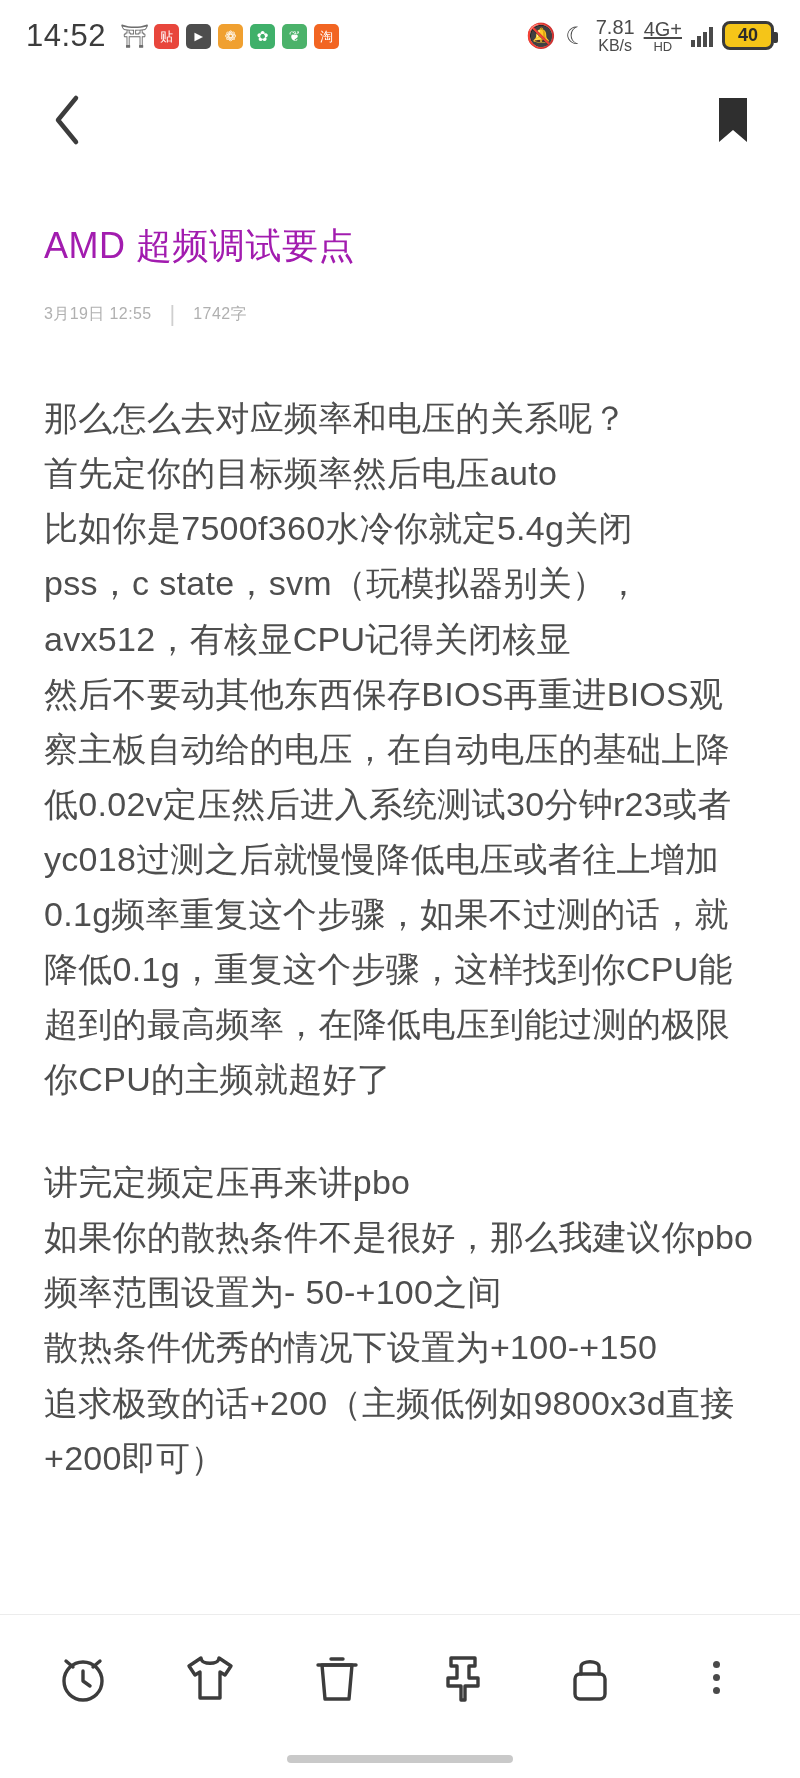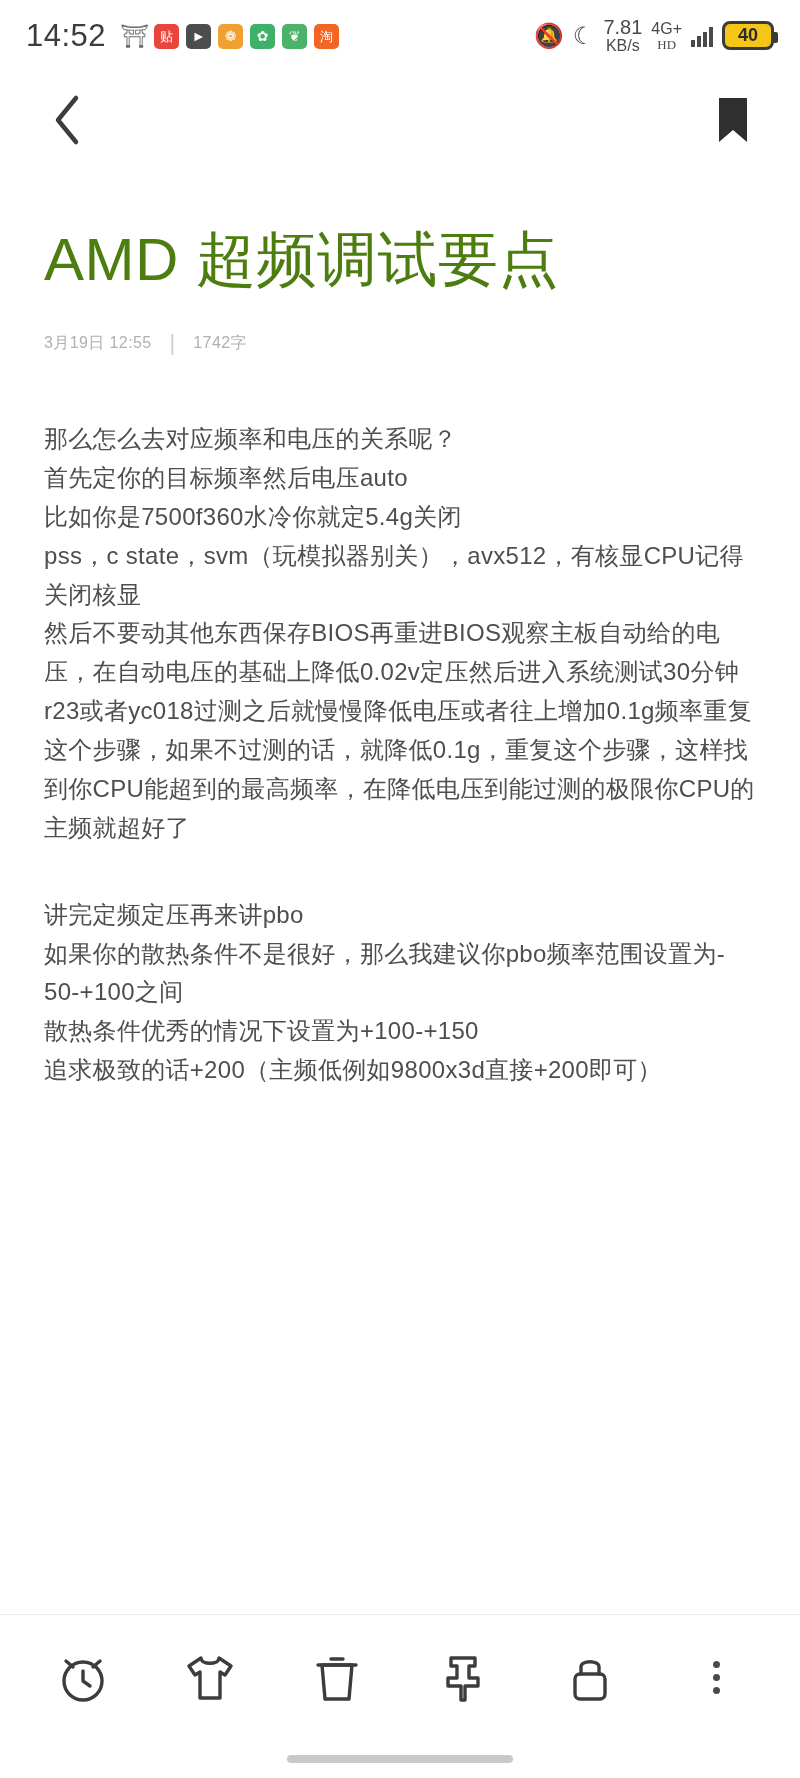--- a/index.html
+++ b/index.html
@@ -76,22 +76,22 @@
   .net-speed .n2 { font-size: 16px; display: block; }
   .sig {
     display: flex; align-items: flex-end; gap: 2px; height: 22px;
   }
   .sig i { width: 4px; background: #4a4a4a; display: block; }
   .sig i:nth-child(1) { height: 7px; }
   .sig i:nth-child(2) { height: 11px; }
   .sig i:nth-child(3) { height: 15px; }
   .sig i:nth-child(4) { height: 20px; }
   .net-label { text-align: center; line-height: 1.05; color: #4a4a4a; }
-  .net-label .g1 { font-size: 16px; display: block; }
-  .net-label .g2 { font-size: 13px; display: block; font-family: Liberation Serif, serif; }
+  .net-label .g1 { font-size: 20px; display: block; text-decoration: underline; }
+  .net-label .g2 { font-size: 13px; display: block; }
   .battery {
     width: 52px; height: 29px;
     border: 3px solid #3a3a3a;
     border-radius: 8px;
     position: relative;
     background: #f5c518;
     display: flex; align-items: center; justify-content: center;
   }
   .battery:after {
     content: "";
@@ -124,22 +124,22 @@
     cursor: pointer;
   }
 
   
   .content {
     flex: 1 1 auto;
     padding: 56px 44px 0 44px;
     overflow: hidden;
   }
   .doc-title {
-    font-size: 60px;
-    color: #4d7c0f;
+    font-size: 36px;
+    color: #a21caf;
     font-weight: 400;
     letter-spacing: 0.5px;
     line-height: 1.2;
   }
   .meta-row {
     display: flex;
     align-items: center;
     margin-top: 34px;
     gap: 18px;
   }
@@ -162,21 +162,21 @@
   }
   .meta-text {
     color: #b0b0b0;
     font-size: 16px;
     letter-spacing: 0.4px;
   }
   .meta-div { color: #cfcfcf; font-size: 22px; }
 
   .body-text {
     margin-top: 64px;
-    font-size: 24px;
+    font-size: 34px;
     line-height: 1.62;
     color: #4e4e4e;
     letter-spacing: 0.3px;
     white-space: pre-wrap;
     word-break: break-word;
   }
   .para-gap { height: 48px; }
 
   
   .toolbar {

